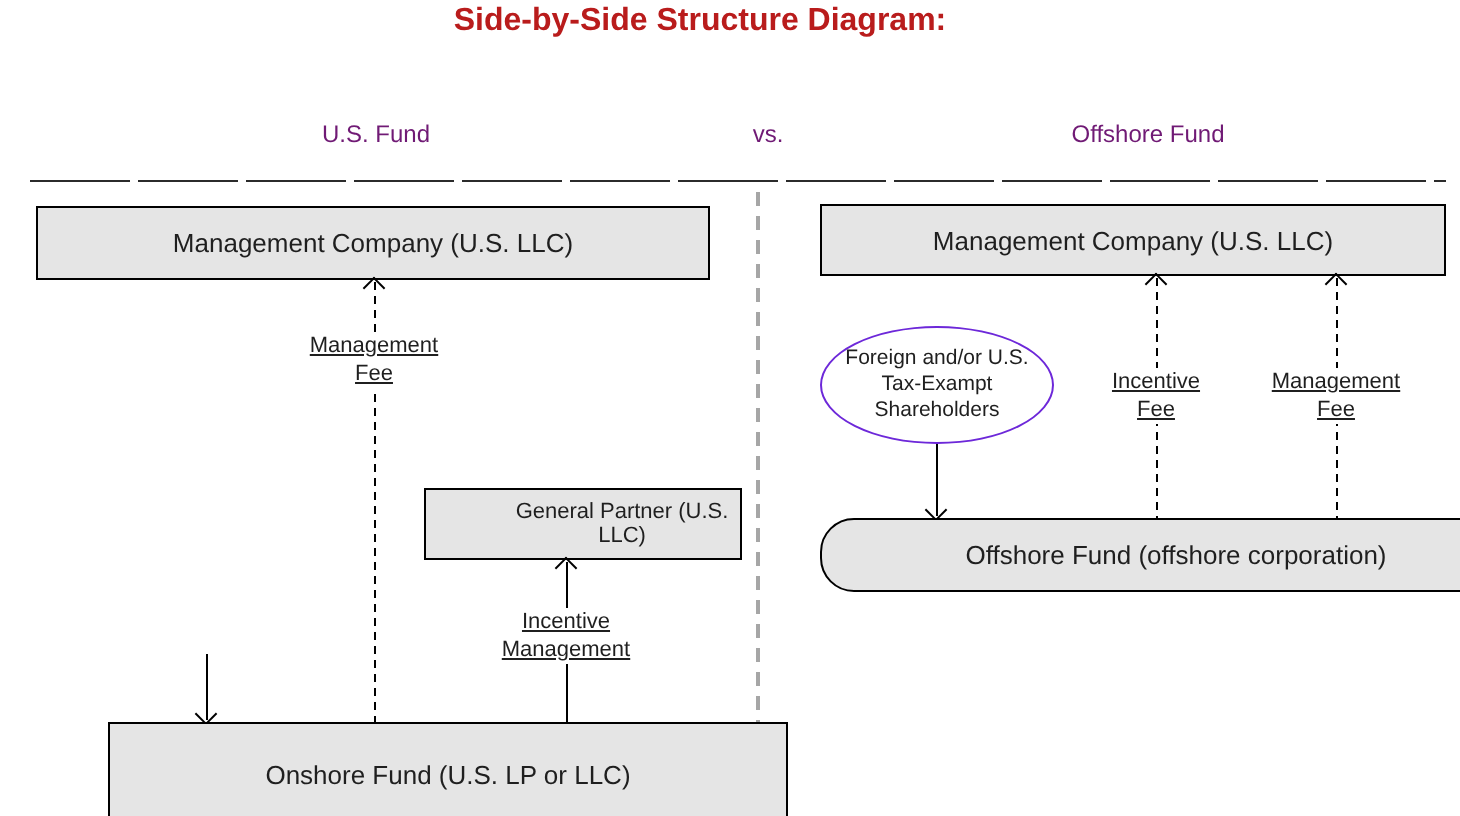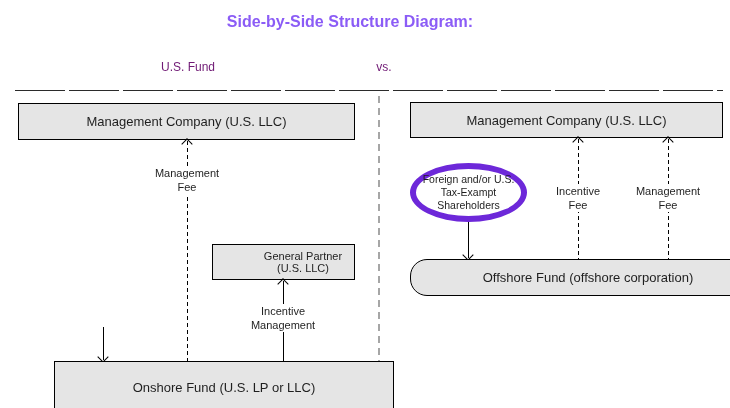--- a/index.html
+++ b/index.html
@@ -12,25 +12,25 @@
   #canvas {
     position: relative;
     width: 730px;
     height: 408px;
     background: #ffffff;
     overflow: hidden;
   }
   .abs { position: absolute; }
 
   .title {
-    left: 0; top: 13px; width: 700px;
+    left: 0; top: 2px; width: 700px;
     text-align: center;
     font-size: 16px;
     font-weight: bold;
-    color: #8b5cf6;
+    color: #b91c1c;
   }
   .col-header {
     top: 60px;
     font-size: 12px;
     text-align: center;
     color: #701a75;
   }
   .header-line {
     left: 15px; top: 90px; width: 708px; height: 1px;
     background: repeating-linear-gradient(90deg, #2b2b2b 0 50px, transparent 50px 54px);
@@ -46,21 +46,21 @@
     display: flex;
     align-items: center;
     justify-content: center;
     text-align: center;
     box-sizing: border-box;
   }
   .node-box.big { font-size: 13px; }
   .node-box.small { font-size: 11px; }
 
   .ellipse {
-    border: 6px solid #6d28d9;
+    border: 1px solid #6d28d9;
     border-radius: 50%;
     background: #ffffff;
     display: flex;
     flex-direction: column;
     align-items: center;
     justify-content: center;
     text-align: center;
     box-sizing: border-box;
   }
   .ellipse span { display: block; }
@@ -88,49 +88,51 @@
     transform: rotate(45deg);
   }
 
   .flow-label {
     width: 84px;
     text-align: center;
     font-size: 11px;
     line-height: 14px;
     background: #ffffff;
     color: #1f1f1f;
+    text-decoration: underline;
   }
   .flow-label span { display: block; }
 </style>
 </head>
 <body>
 
 <div id="canvas">
 
   <div class="abs title">Side-by-Side Structure Diagram:</div>
 
   <div class="abs col-header" style="left:108px; width:160px;">U.S. Fund</div>
   <div class="abs col-header" style="left:354px; width:60px;">vs.</div>
+  <div class="abs col-header" style="left:494px; width:160px;">Offshore Fund</div>
 
   <div class="abs header-line"></div>
   <div class="abs center-divider"></div>
 
   <div class="abs node-box big" style="left:18px; top:103px; width:337px; height:37px;">
     <span>Management Company (U.S. LLC)</span>
   </div>
 
   <div class="abs vline dashed" style="left:187px; top:141px; height:220px;">
     <span class="head up"></span>
   </div>
   <div class="abs flow-label" style="left:145px; top:166px;">
     <span>Management</span>
     <span>Fee</span>
   </div>
 
-  <div class="abs node-box small" style="left:212px; top:244px; width:143px; height:36px;padding-left:39px;">
+  <div class="abs node-box small" style="left:212px; top:244px; width:159px; height:36px;padding-left:39px;">
     <span>General Partner (U.S. LLC)</span>
   </div>
 
   <div class="abs vline solid" style="left:283px; top:281px; height:80px;">
     <span class="head up"></span>
   </div>
   <div class="abs flow-label" style="left:241px; top:304px;">
     <span>Incentive</span>
     <span>Management</span>
   </div>

